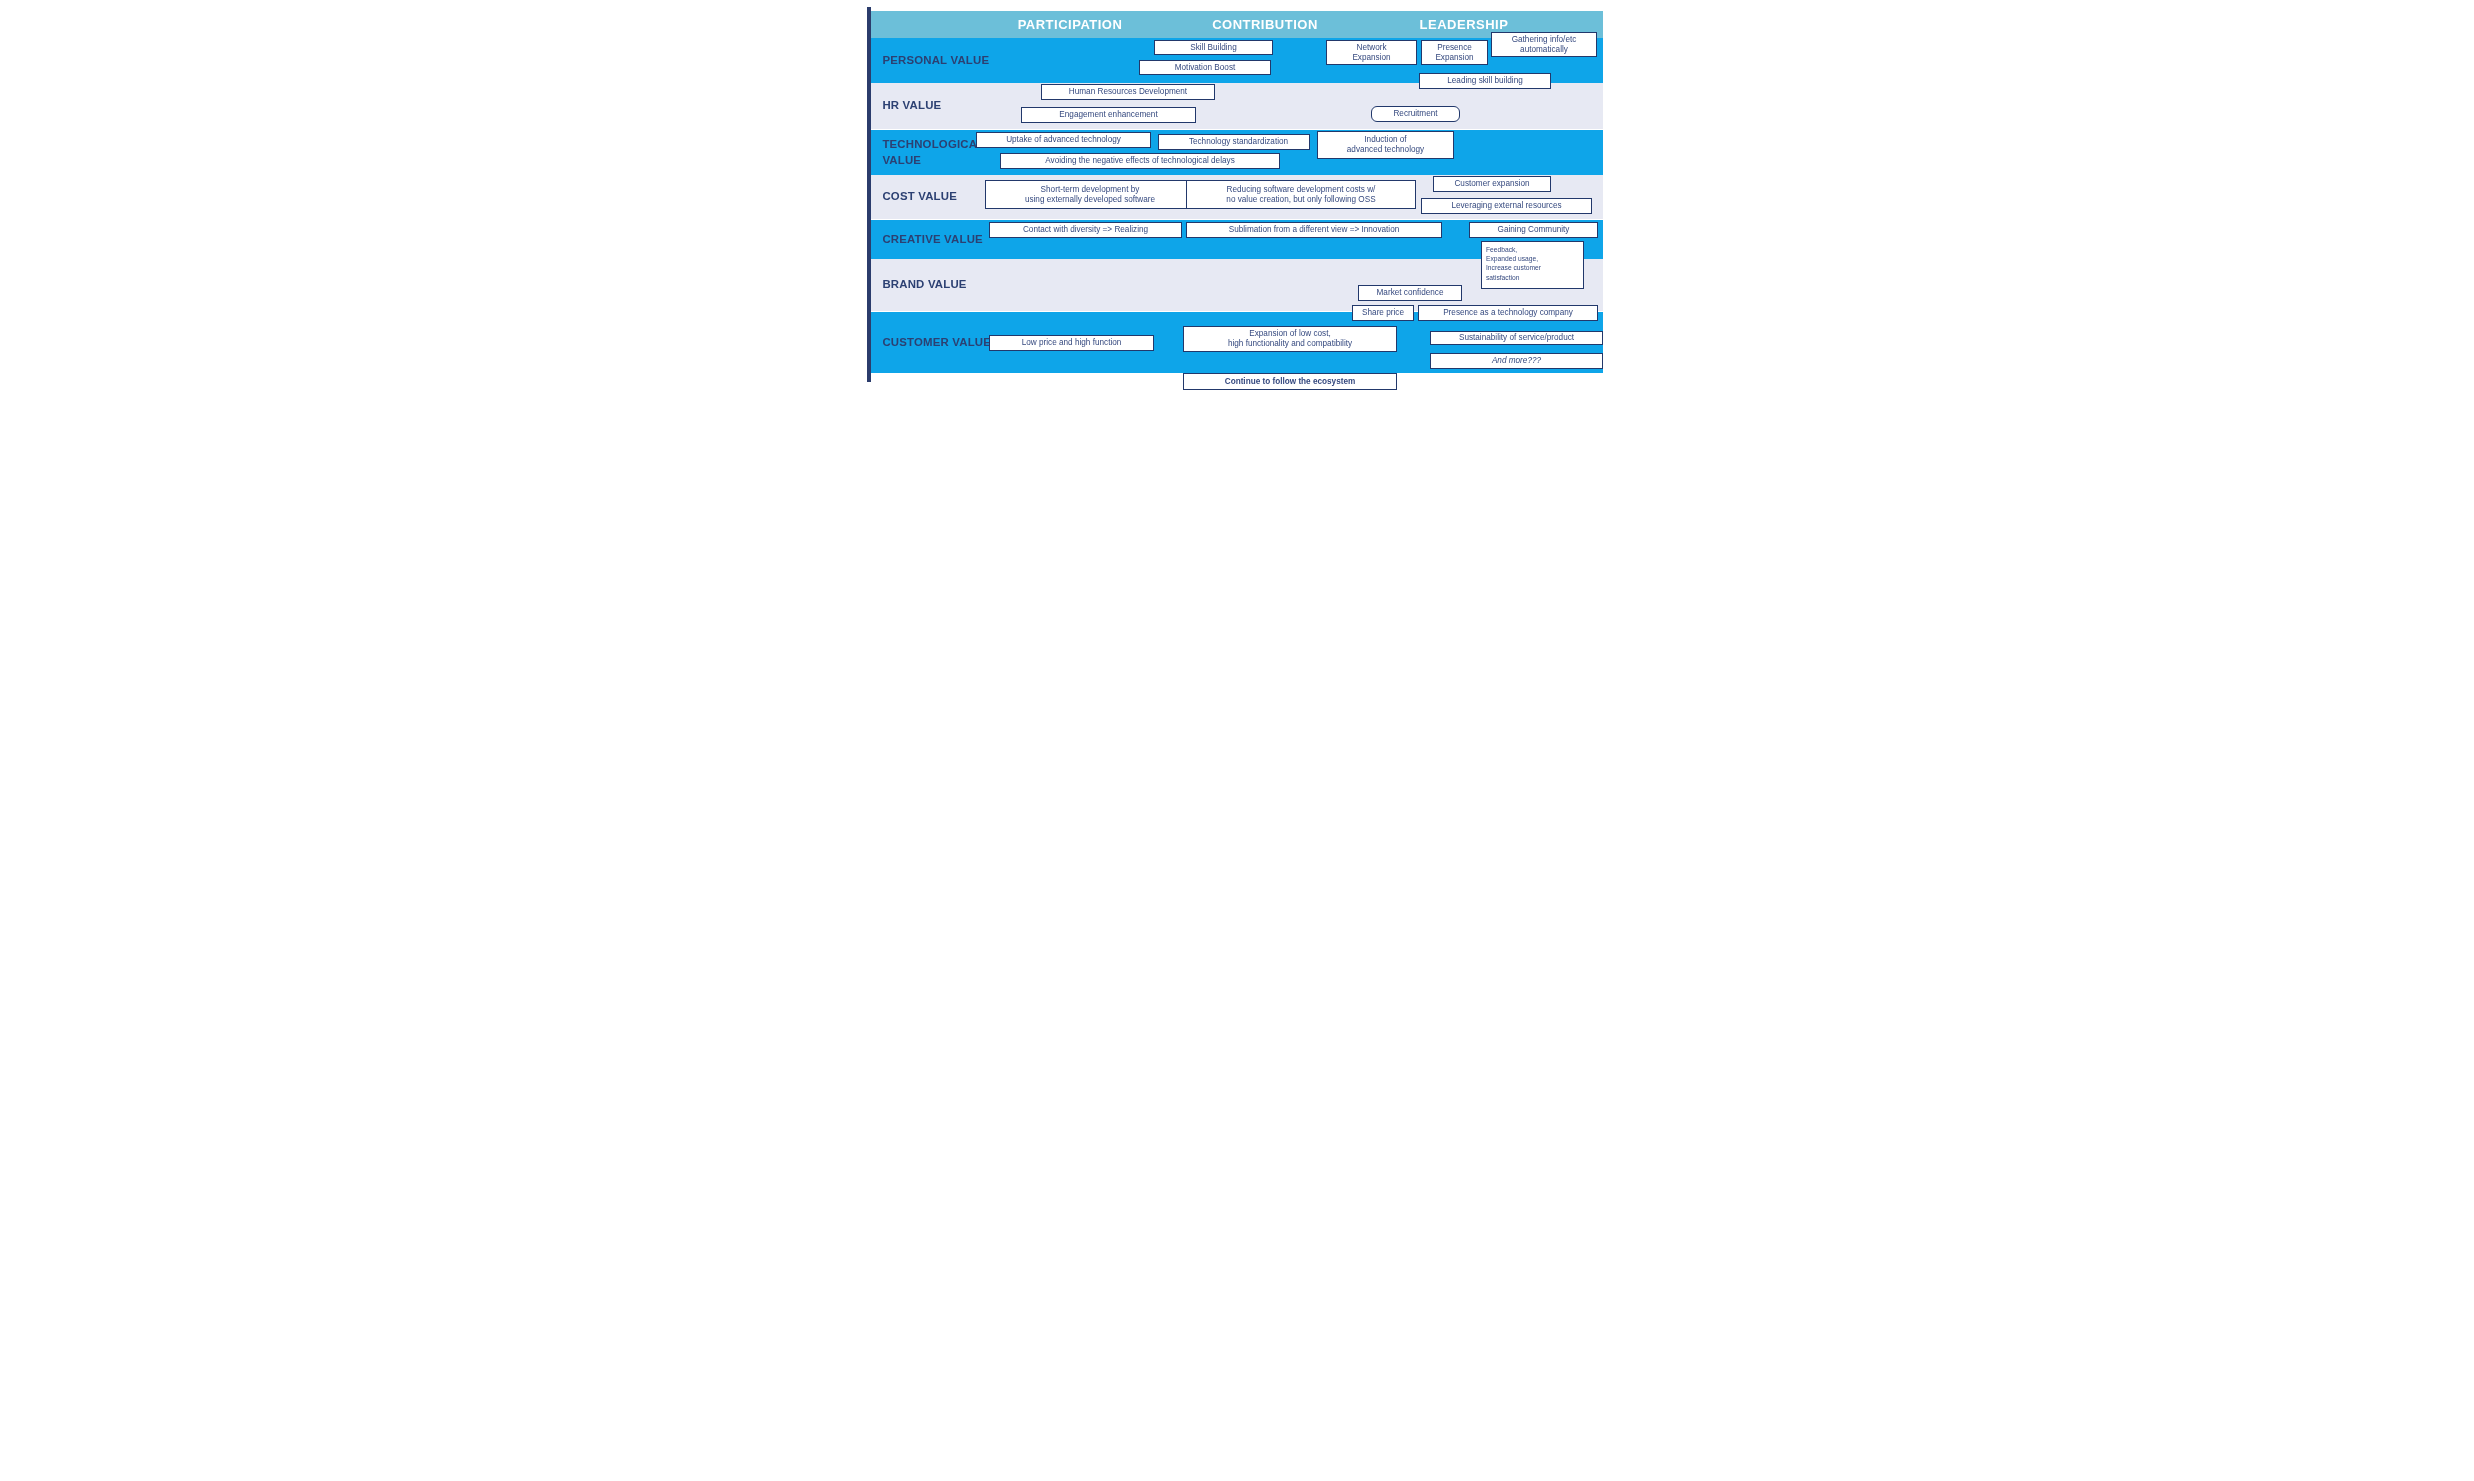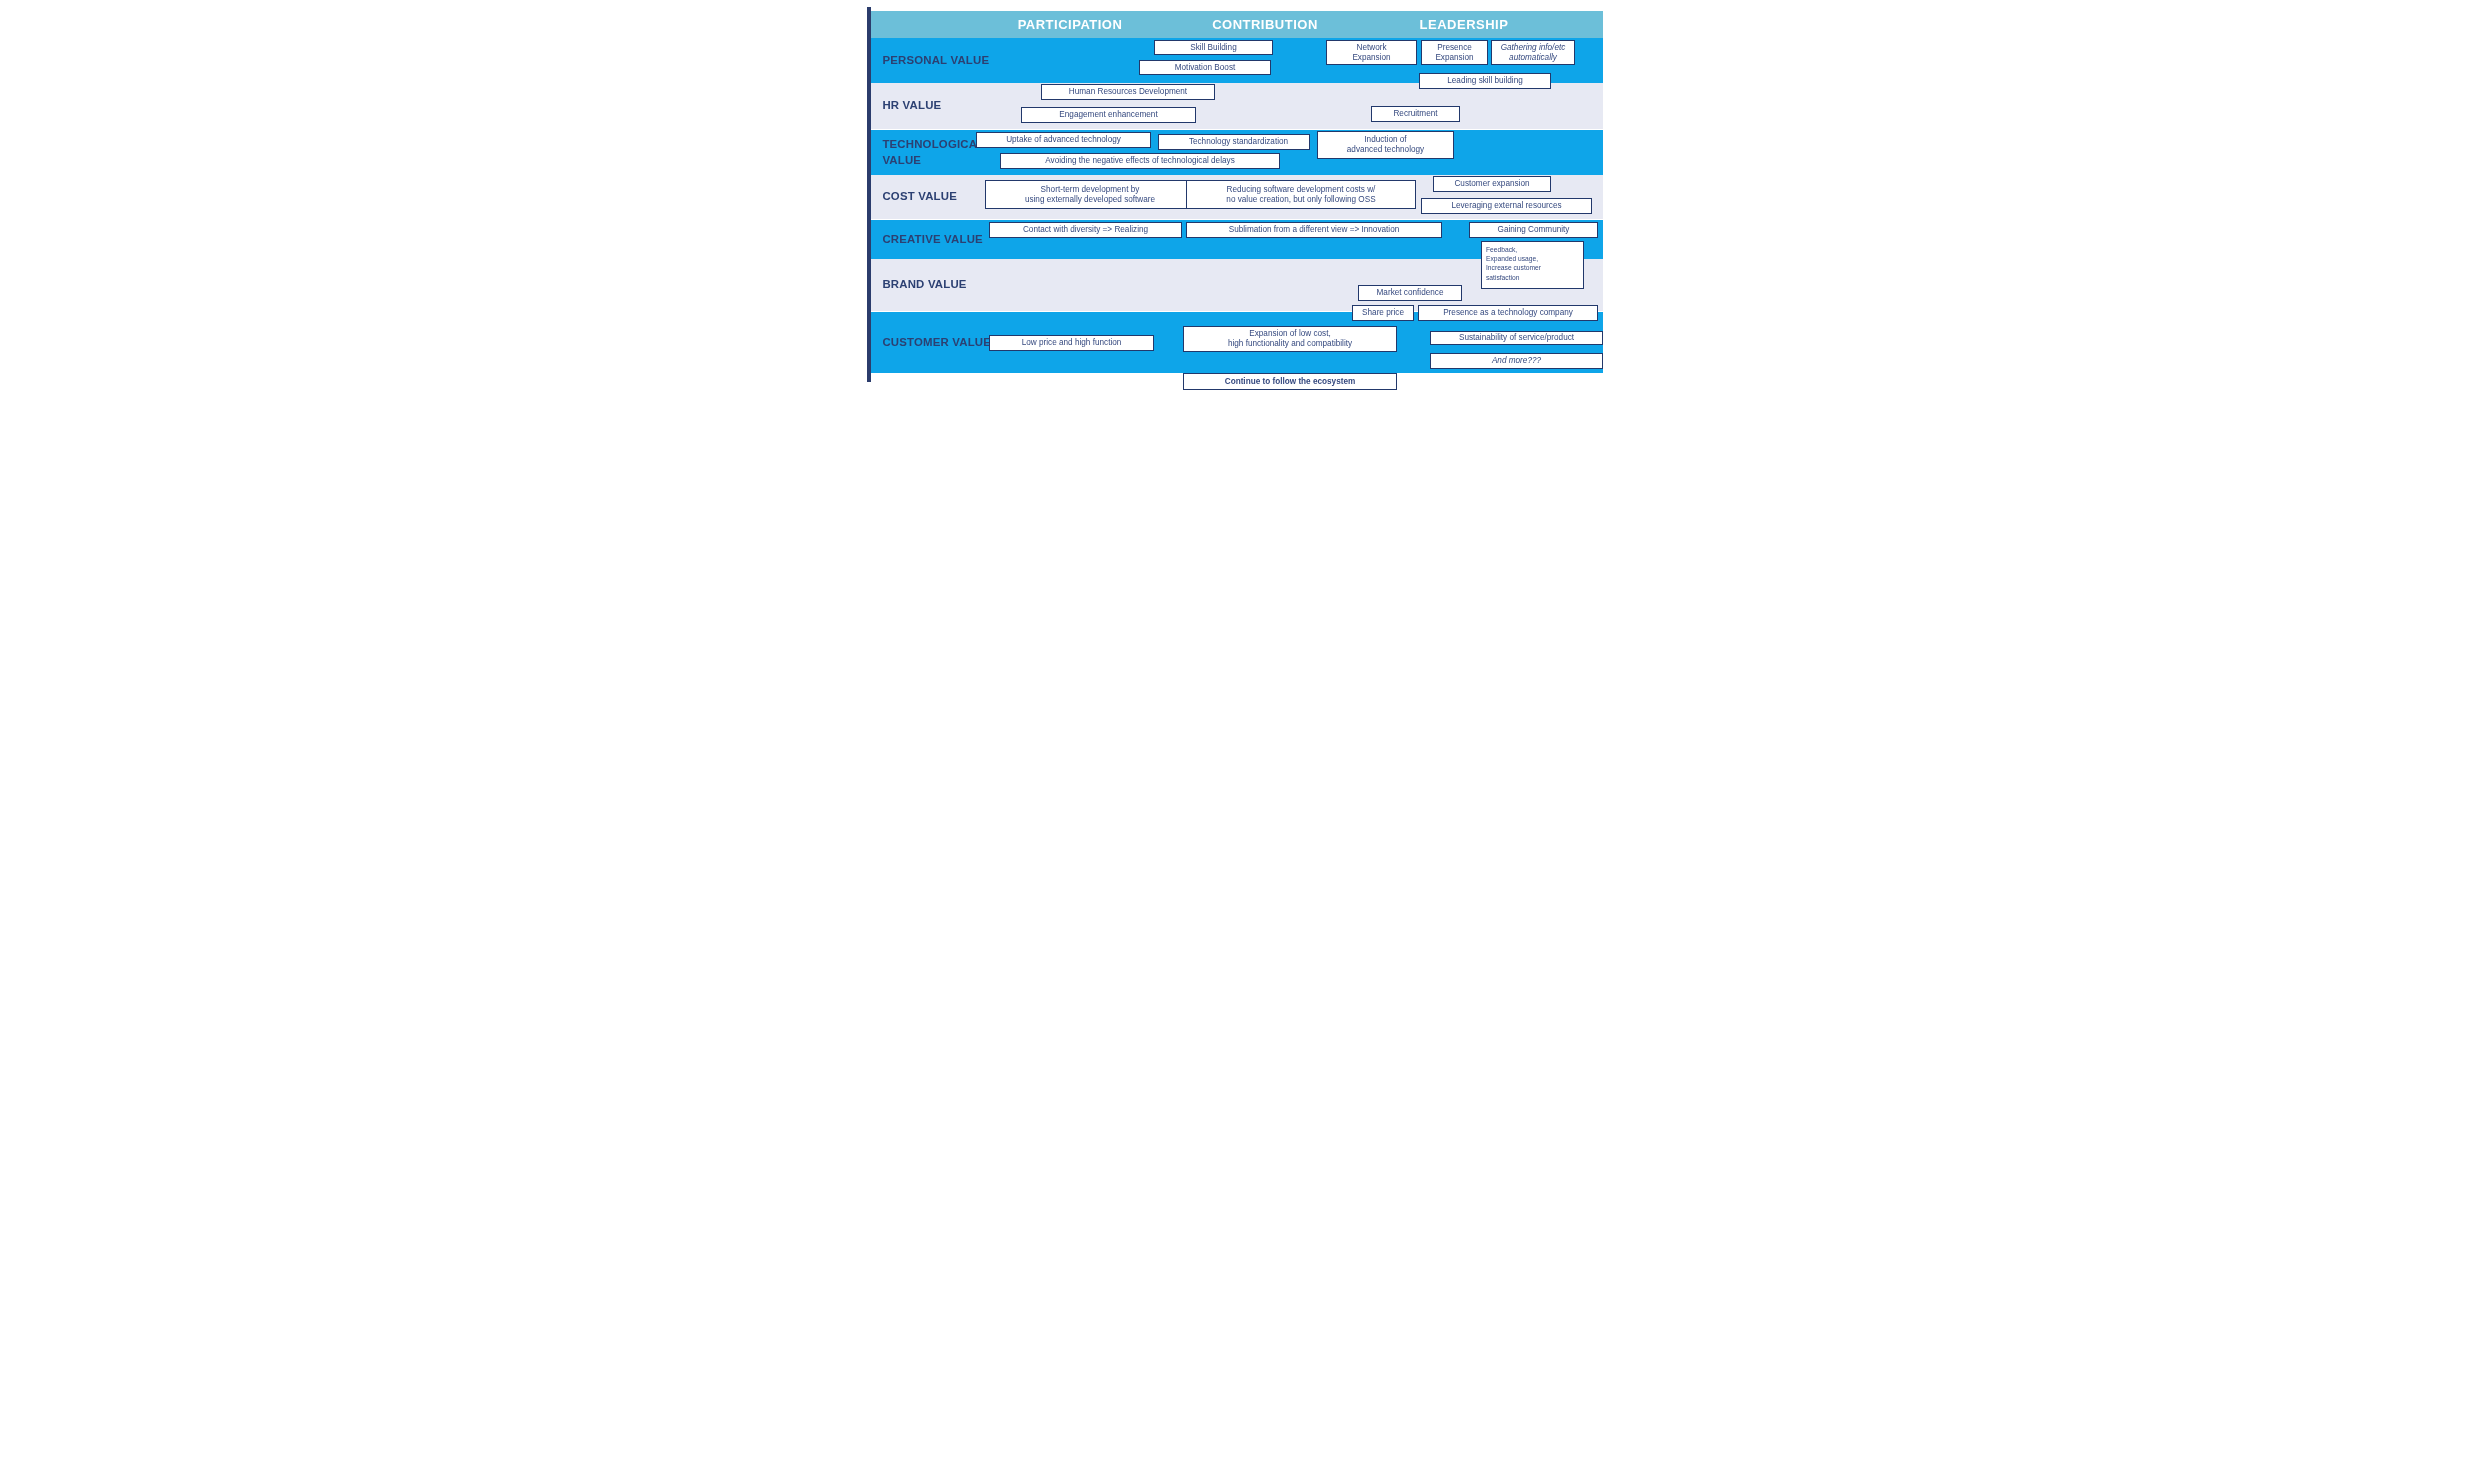--- a/index.html
+++ b/index.html
@@ -109,26 +109,26 @@
         <div class="row-label">CUSTOMER VALUE</div>
       </div>
     </div>
   <div id="boxes">
       <div class="value-box" style="left: 305px; top: 40px; width: 119px; height: 15.3px;">Skill Building</div>
       <div class="value-box" style="left: 290px; top: 60px; width: 132px; height: 15.3px;">Motivation Boost</div>
       <div class="value-box" style="left: 477px; top: 40px; width: 91px; height: 25px;">Network
 Expansion</div>
       <div class="value-box" style="left: 572px; top: 40px; width: 67px; height: 25px;">Presence
 Expansion</div>
-      <div class="value-box" style="left: 642px; top: 40px; width: 84px; height: 25px; font-style: italic;">Gathering info/etc
+      <div class="value-box" style="left: 642px; top: 32px; width: 106px; height: 25px;">Gathering info/etc
 automatically</div>
       <div class="value-box" style="left: 570px; top: 73px; width: 132px; height: 16.3px;">Leading skill building</div>
       <div class="value-box" style="left: 192px; top: 84px; width: 174px; height: 16.3px;">Human Resources Development</div>
       <div class="value-box" style="left: 172px; top: 107px; width: 175px; height: 16.3px;">Engagement enhancement</div>
-      <div class="value-box" style="left: 522px; top: 106px; width: 89px; height: 16.3px;">Recruitment</div>
+      <div class="value-box" style="left: 522px; top: 106px; width: 89px; height: 16.3px; border-radius: 6px;">Recruitment</div>
       <div class="value-box" style="left: 127px; top: 132px; width: 175px; height: 16.3px;">Uptake of advanced technology</div>
       <div class="value-box" style="left: 309px; top: 134px; width: 152px; height: 16.3px; padding-left: 9px;">Technology standardization</div>
       <div class="value-box" style="left: 468px; top: 131px; width: 137px; height: 28px;">Induction of
 advanced technology</div>
       <div class="value-box" style="left: 151px; top: 153px; width: 280px; height: 16.3px;">Avoiding the negative effects of technological delays</div>
       <div class="value-box" style="left: 136px; top: 180px; width: 210px; height: 29px;">Short-term development by
 using externally developed software</div>
       <div class="value-box" style="left: 337px; top: 180px; width: 230px; height: 29px;">Reducing software development costs w/
 no value creation, but only following OSS</div>
       <div class="value-box" style="left: 584px; top: 176px; width: 118px; height: 16.3px;">Customer expansion</div>

